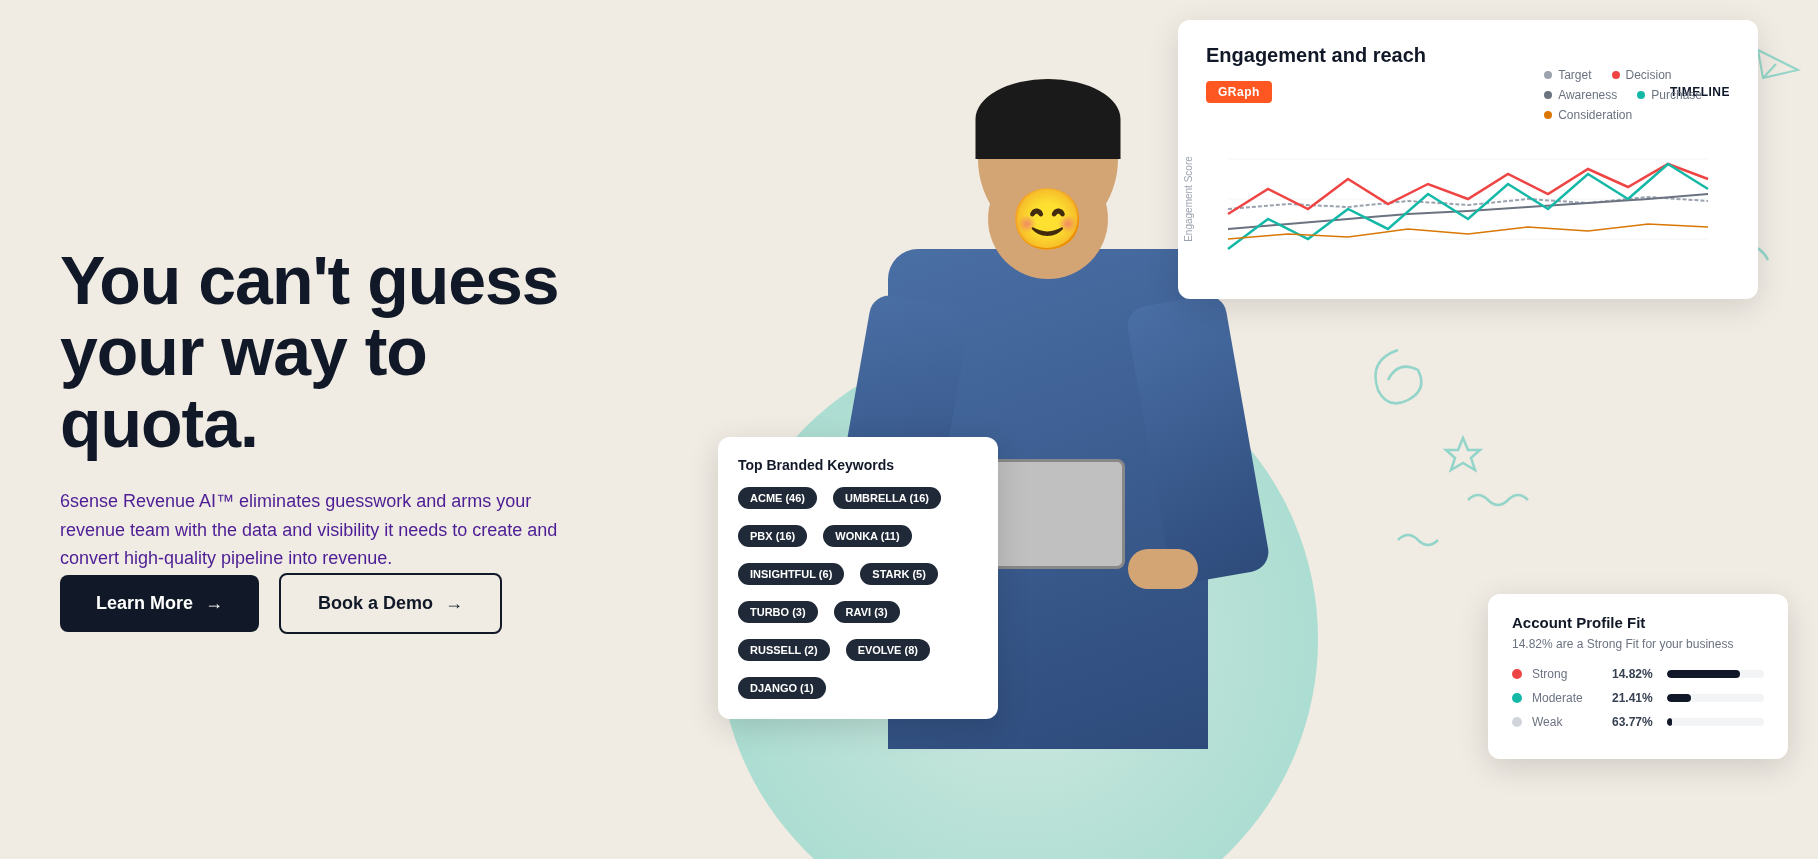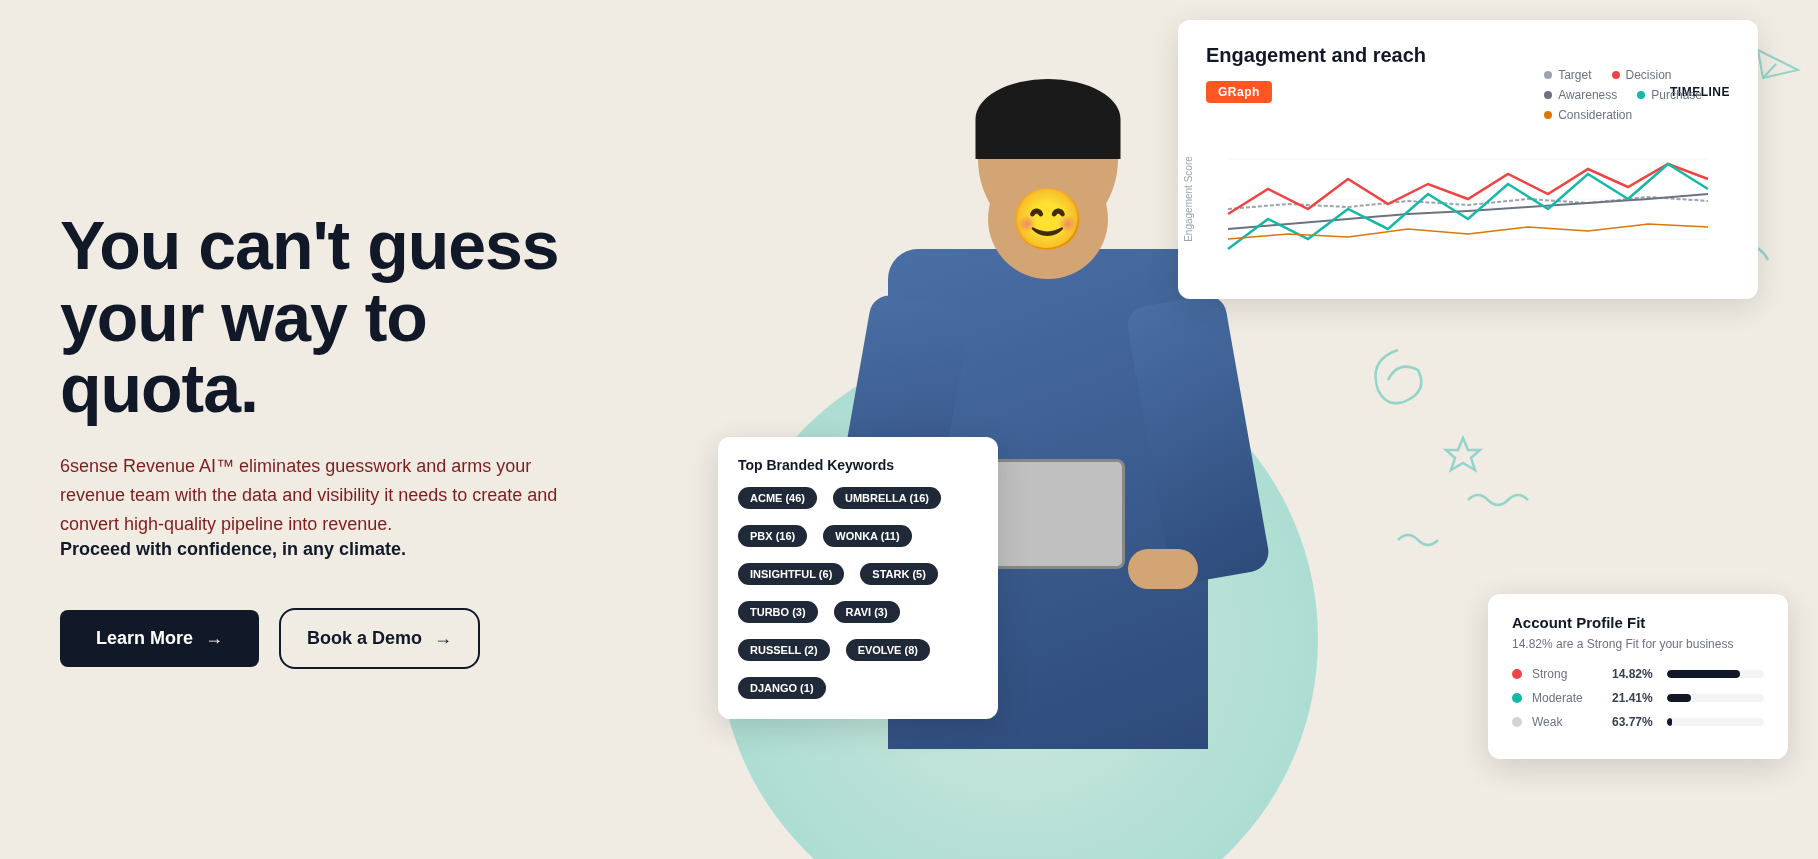--- a/index.html
+++ b/index.html
@@ -29,21 +29,21 @@
       font-size: 68px;
       font-weight: 900;
       color: #111827;
       line-height: 1.05;
       margin-bottom: 28px;
       letter-spacing: -1px;
     }
 
     .subtext {
       font-size: 18px;
-      color: #7f1d1d;
+      color: #4c1d95;
       line-height: 1.6;
       max-width: 520px;
     }
 
     .tagline {
       font-size: 18px;
       font-weight: 700;
       color: #111827;
       margin-bottom: 48px;
     }
@@ -66,22 +66,22 @@
       display: flex;
       align-items: center;
       gap: 12px;
       white-space: nowrap;
     }
 
     .btn-outline {
       background: transparent;
       color: #111827;
       border: 2px solid #111827;
-      border-radius: 16px;
-      padding: 18px 26px;
+      border-radius: 8px;
+      padding: 18px 37px;
       font-size: 18px;
       font-weight: 700;
       cursor: pointer;
       display: flex;
       align-items: center;
       gap: 12px;
       white-space: nowrap;
     }
 
     
@@ -296,21 +296,20 @@
     }
   </style>
 </head>
 <body>
 
 <div class="left-section">
   <h1 class="headline">
     You can't guess<br>your way to quota.
   </h1>
   <p class="subtext">6sense Revenue AI™ eliminates guesswork and arms your revenue team with the data and visibility it needs to create and convert high-quality pipeline into revenue.</p>
-  <p class="tagline">Proceed with confidence, in any climate.</p>
   <div class="button-row">
     <button class="btn-dark">
       <span>Learn More</span>
       <span>→</span>
     </button>
     <button class="btn-outline">
       <span>Book a Demo</span>
       <span>→</span>
     </button>
   </div>

